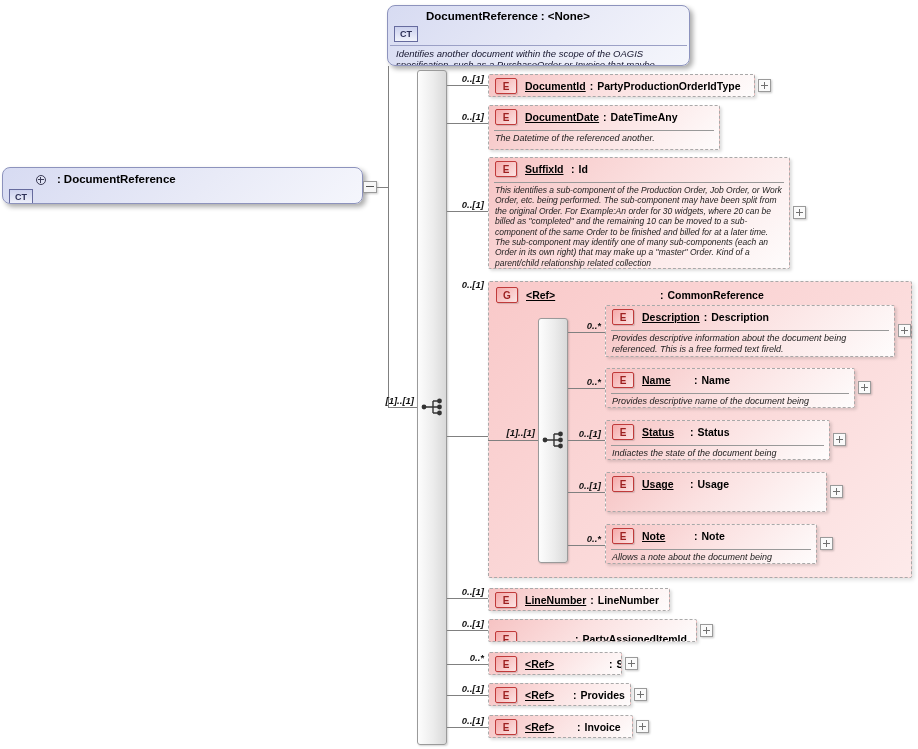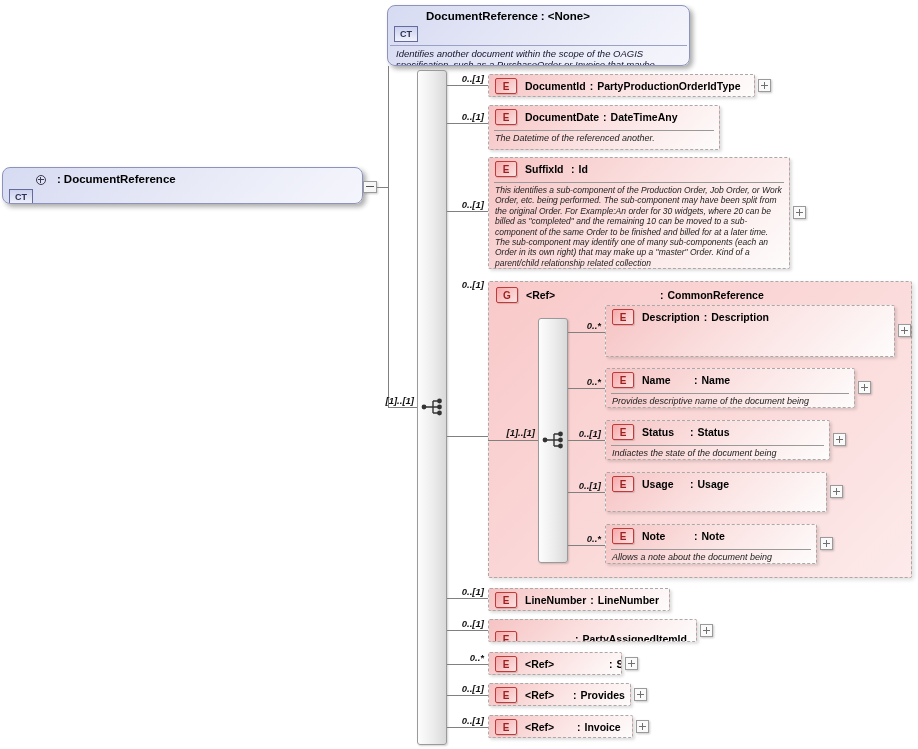--- a/index.html
+++ b/index.html
@@ -25,21 +25,21 @@
   
   .ebox{position:absolute;border:1px dashed #a9a9a9;border-radius:2px;box-sizing:border-box;
         background:linear-gradient(135deg,#f6c3c3 0%,#fbe0e0 45%,#fefcfc 100%);
         box-shadow:2px 2px 3px rgba(0,0,0,.13);overflow:hidden;}
   .ehead{display:flex;align-items:center;padding:3px 6px;white-space:nowrap;
          font:bold 10.5px "Liberation Sans",sans-serif;color:#000;}
   .eicon{flex:0 0 auto;display:inline-flex;align-items:center;justify-content:center;
          width:20px;height:14px;margin-right:8px;border:1px solid #c03a3a;border-radius:2px;
          background:linear-gradient(135deg,#f5a9a9,#fce4e4);color:#9c1f1f;
          font:bold 10px "Liberation Sans",sans-serif;box-shadow:1px 1px 1px rgba(0,0,0,.15);}
-  .ename{display:inline-block;}
+  .ename{display:inline-block;text-decoration:underline;}
   .sep{margin:0 4px 0 4px;}
   .eann{margin:2px 5px 0 5px;border-top:1px solid #999;padding:2px 1px 3px;
         font:italic 9px/10.8px "Liberation Sans",sans-serif;color:#1c1c1c;}
   .eann.small{font-size:8.5px;line-height:10.4px;}
 
   
   .gbox{position:absolute;border:1px dashed #a9a9a9;border-radius:2px;box-sizing:border-box;
         background:linear-gradient(135deg,#f9c9c9 0%,#fbdada 55%,#fdeaea 100%);
         box-shadow:2px 2px 4px rgba(0,0,0,.13);}
 
@@ -222,20 +222,21 @@
   <span class="plus" style="left: 636px; top: 720px;"></span>
       <div class="hline" style="left: 568px; top: 332px; width: 37px;"></div>
       <div class="card" style="left: 541px; top: 320px;">0..*</div>
     <div class="ebox" style="left: 605px; top: 305px; width: 290px; height: 52px;">
       <div class="ehead">
         <span class="eicon">E</span>
         <span class="ename">Description</span>
         <span class="sep">:</span>
         <span class="etype">Description</span>
       </div>
+    <div class="eann">Provides descriptive information about the document being referenced. This is a free formed text fireld.</div>
       </div>
   <span class="plus" style="left: 898px; top: 324px;"></span>
       <div class="hline" style="left: 568px; top: 388px; width: 37px;"></div>
       <div class="card" style="left: 541px; top: 376px;">0..*</div>
     <div class="ebox" style="left: 605px; top: 368px; width: 250px; height: 40px;">
       <div class="ehead">
         <span class="eicon">E</span>
         <span class="ename" style="min-width: 48px;">Name</span>
         <span class="sep">:</span>
         <span class="etype">Name</span>

